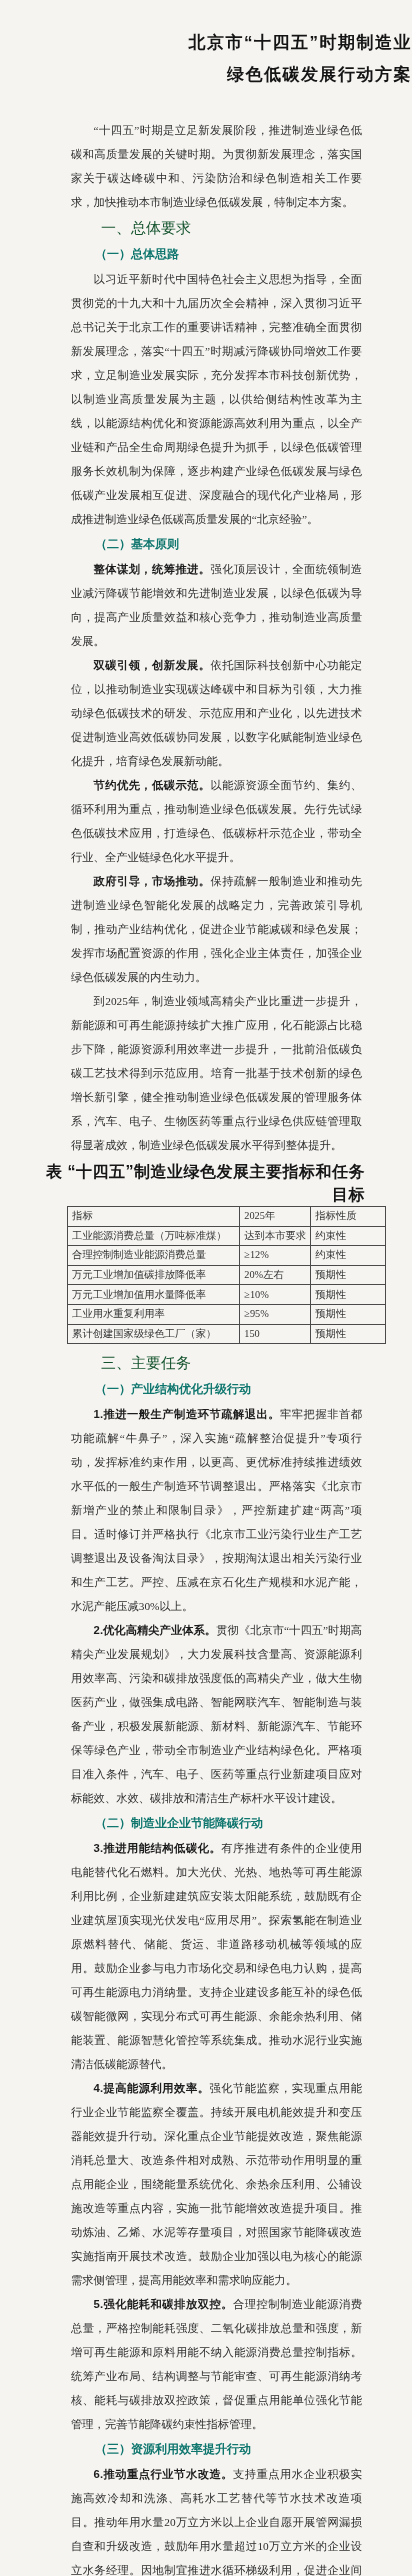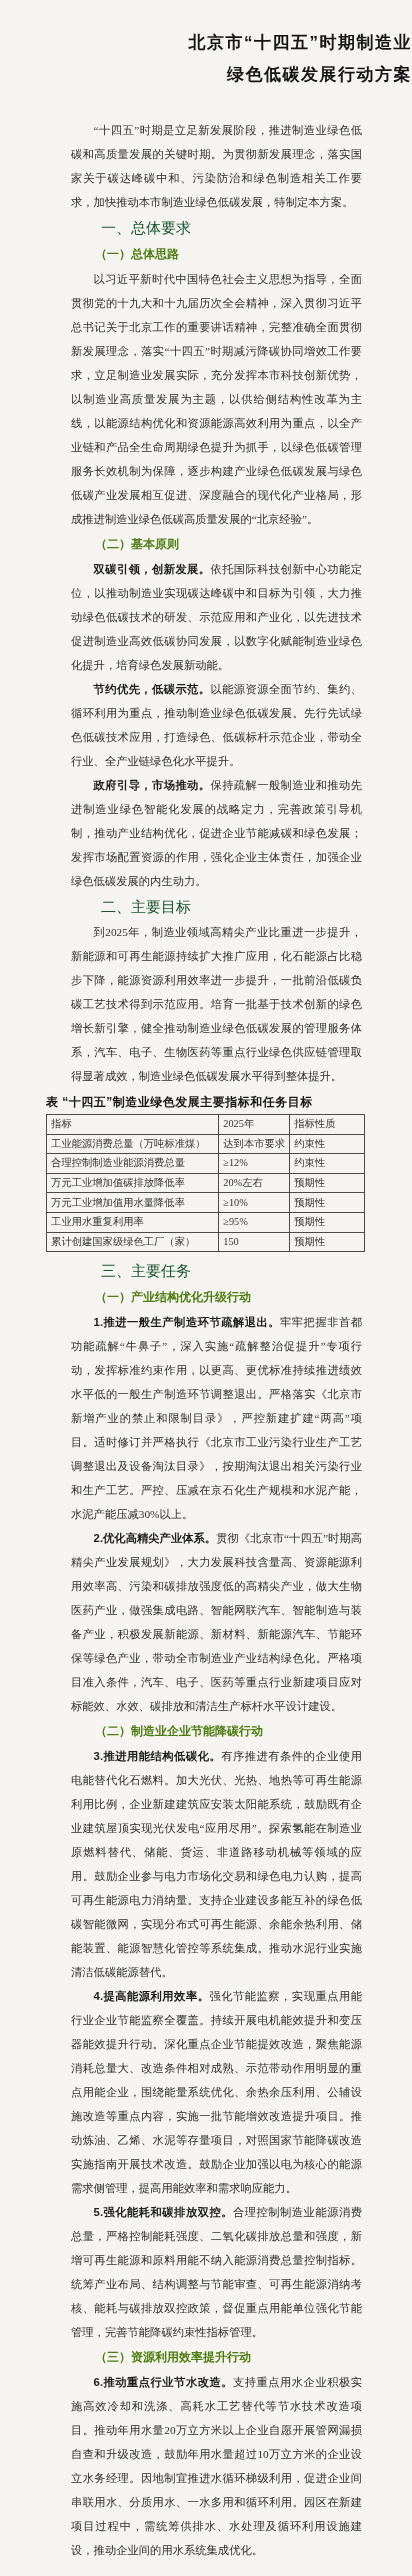--- a/index.html
+++ b/index.html
@@ -42,45 +42,46 @@
     font-family:"Liberation Sans", sans-serif;
     font-weight:normal;
     font-size:15px;
     color:#14532d;
     text-indent:2em;
     line-height:27px;
   }
   .h2{
     font-weight:bold;
     font-size:12px;
-    color:#4d7c0f;
+    color:#0f766e;
     text-indent:2em;
     line-height:26px;
   }
   .tbl-wrap{
     margin-left:-25px;
     width:319px;
     margin-top:3.1px;
     margin-bottom:5.2px;
   }
   .tbl-title{
-    text-align:left;
+    text-align:right;
     font-family:"Liberation Sans", sans-serif;
     font-weight:bold;
-    font-size:12px;
+    font-size:16px;
     line-height:23px;
     color:#161616;
     letter-spacing:0.5px;
   }
   table.indicators{
     border-collapse:collapse;
     width:319px;
     font-size:10.3px;
     color:#333;
     text-align:left;
+    margin-left:21px;
   }
   table.indicators td, table.indicators th{
     border:0.5px solid #4a4a4a;
     padding:2.1px 4.1px;
     font-weight:normal;
     height:14.4px;
     line-height:14.4px;
     white-space:nowrap;
     overflow:hidden;
   }
@@ -100,25 +101,25 @@
 
   <div class="content">
 
     <p class="para"><span>“十四五”时期是立足新发展阶段，推进制造业绿色低碳和高质量发展的关键时期。为贯彻新发展理念，落实国家关于碳达峰碳中和、污染防治和绿色制造相关工作要求，加快推动本市制造业绿色低碳发展，特制定本方案。</span></p>
 
     <div class="h1">一、总体要求</div>
     <div class="h2">（一）总体思路</div>
     <p class="para"><span>以习近平新时代中国特色社会主义思想为指导，全面贯彻党的十九大和十九届历次全会精神，深入贯彻习近平总书记关于北京工作的重要讲话精神，完整准确全面贯彻新发展理念，落实“十四五”时期减污降碳协同增效工作要求，立足制造业发展实际，充分发挥本市科技创新优势，以制造业高质量发展为主题，以供给侧结构性改革为主线，以能源结构优化和资源能源高效利用为重点，以全产业链和产品全生命周期绿色提升为抓手，以绿色低碳管理服务长效机制为保障，逐步构建产业绿色低碳发展与绿色低碳产业发展相互促进、深度融合的现代化产业格局，形成推进制造业绿色低碳高质量发展的“北京经验”。</span></p>
 
     <div class="h2">（二）基本原则</div>
+    <p class="para"><span class="lead">整体谋划，统筹推进。</span><span>强化顶层设计，全面统领制造业减污降碳节能增效和先进制造业发展，以绿色低碳为导向，提高产业质量效益和核心竞争力，推动制造业高质量发展。</span></p>
     <p class="para"><span class="lead">双碳引领，创新发展。</span><span>依托国际科技创新中心功能定位，以推动制造业实现碳达峰碳中和目标为引领，大力推动绿色低碳技术的研发、示范应用和产业化，以先进技术促进制造业高效低碳协同发展，以数字化赋能制造业绿色化提升，培育绿色发展新动能。</span></p>
     <p class="para"><span class="lead">节约优先，低碳示范。</span><span>以能源资源全面节约、集约、循环利用为重点，推动制造业绿色低碳发展。先行先试绿色低碳技术应用，打造绿色、低碳标杆示范企业，带动全行业、全产业链绿色化水平提升。</span></p>
     <p class="para"><span class="lead">政府引导，市场推动。</span><span>保持疏解一般制造业和推动先进制造业绿色智能化发展的战略定力，完善政策引导机制，推动产业结构优化，促进企业节能减碳和绿色发展；发挥市场配置资源的作用，强化企业主体责任，加强企业绿色低碳发展的内生动力。</span></p>
 
-    <div class="h1">二、主要目标</div>
     <p class="para"><span>到2025年，制造业领域高精尖产业比重进一步提升，新能源和可再生能源持续扩大推广应用，化石能源占比稳步下降，能源资源利用效率进一步提升，一批前沿低碳负碳工艺技术得到示范应用。培育一批基于技术创新的绿色增长新引擎，健全推动制造业绿色低碳发展的管理服务体系，汽车、电子、生物医药等重点行业绿色供应链管理取得显著成效，制造业绿色低碳发展水平得到整体提升。</span></p>
 
     <div class="tbl-wrap">
       <div class="tbl-title">表  “十四五”制造业绿色发展主要指标和任务目标</div>
       <table class="indicators">
         <colgroup>
             <col class="c1">
             <col class="c2">
             <col class="c3">
           </colgroup>

